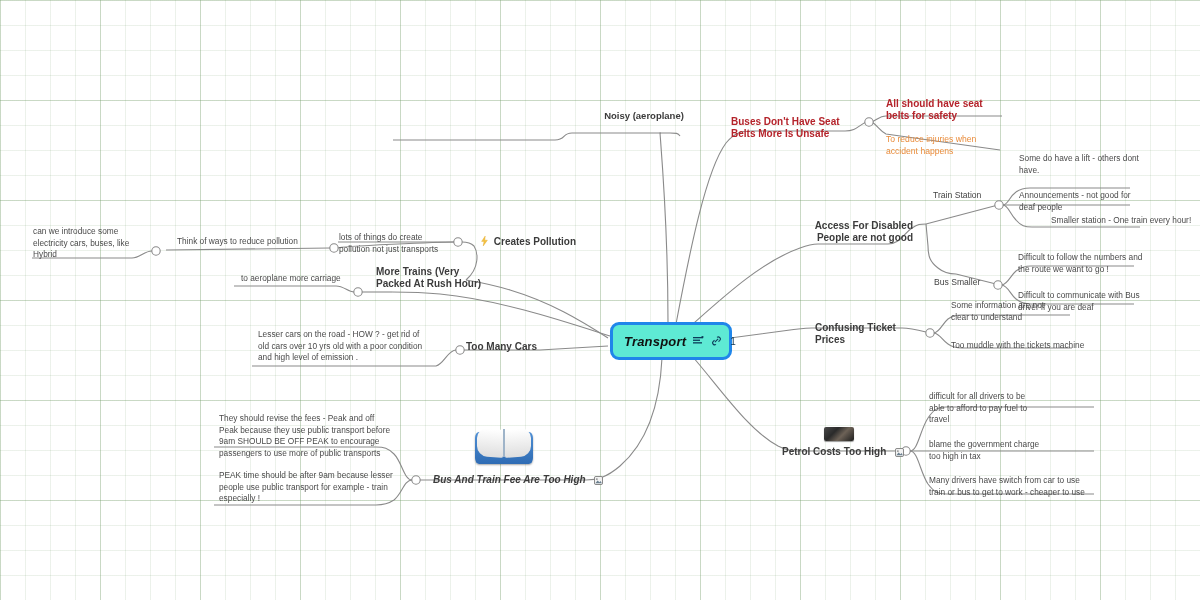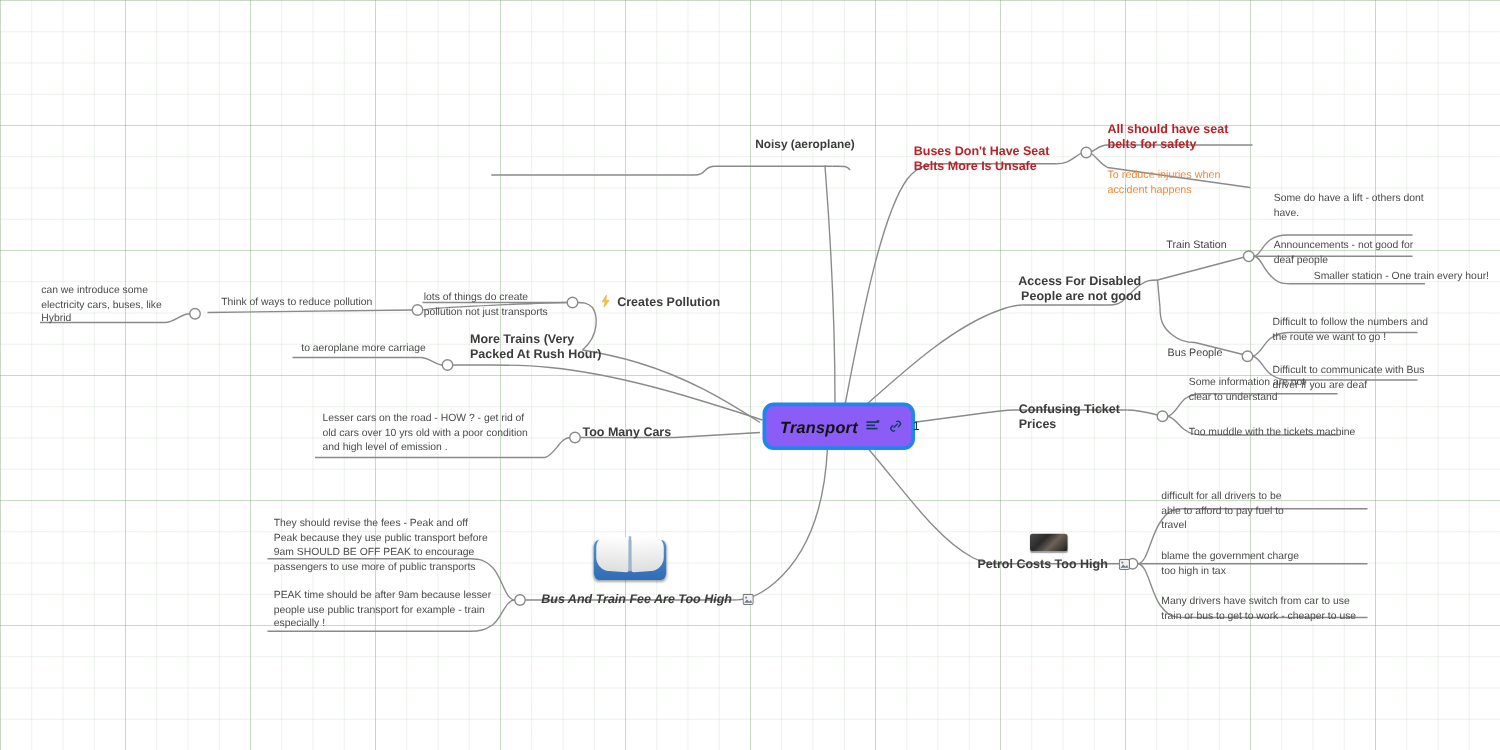--- a/index.html
+++ b/index.html
@@ -25,21 +25,21 @@
   .t-leaf{font-size:8.3px;font-weight:normal;color:#4a4a4a;}
   .t-plain{font-size:8.6px;font-weight:normal;color:#444;}
   .red{color:#b4232a;font-weight:bold;}
   .orange{color:#e98b3a;font-weight:normal;}
   .ital{font-style:italic;}
 
   
   #central{
     position:absolute;left:610px;top:322px;width:122px;height:38px;
     box-sizing:border-box;
-    background:#8b5cf6;border:3px solid #1f86ea;border-radius:9px;
+    background:#5eead4;border:3px solid #1f86ea;border-radius:9px;
     display:flex;align-items:center;gap:7px;padding-left:11px;
   }
   #central .ctitle{font-size:13px;font-style:italic;font-weight:bold;color:#111;letter-spacing:.2px;}
   #central .cicon{display:inline-flex;align-items:center;}
   #central .cnum{font-size:10px;color:#10354e;margin-left:1px;}
 
   .flash{display:inline-block;vertical-align:-1px;margin-right:3px;}
   .imgbadge{display:inline-block;vertical-align:-2px;margin-left:6px;}
 
   
@@ -192,21 +192,21 @@
     <span class="lbl">Some do have a lift - others dont have.</span>
   </div>
   <div class="nd t-leaf" style="left:1019px;top:190px;width:125px;">
     <span class="lbl">Announcements - not good for deaf people</span>
   </div>
   <div class="nd t-leaf" style="left:1019px;top:215px;width:175px;margin-left:32px;">
     <span class="lbl">Smaller station - One train every hour!</span>
   </div>
 
   <div class="nd t-plain" style="left:934px;top:277px;width:80px;">
-    <span class="lbl">Bus People</span>
+    <span class="lbl">Bus Smaller</span>
   </div>
   <div class="nd t-leaf" style="left:1018px;top:252px;width:132px;">
     <span class="lbl">Difficult to follow the numbers and the route we want to go !</span>
   </div>
   <div class="nd t-leaf" style="left:1018px;top:290px;width:132px;">
     <span class="lbl">Difficult to communicate with Bus driver if you are deaf</span>
   </div>
 
   <div class="nd t-sub" style="left:815px;top:322px;width:110px;">
     <span class="lbl">Confusing Ticket Prices</span>

